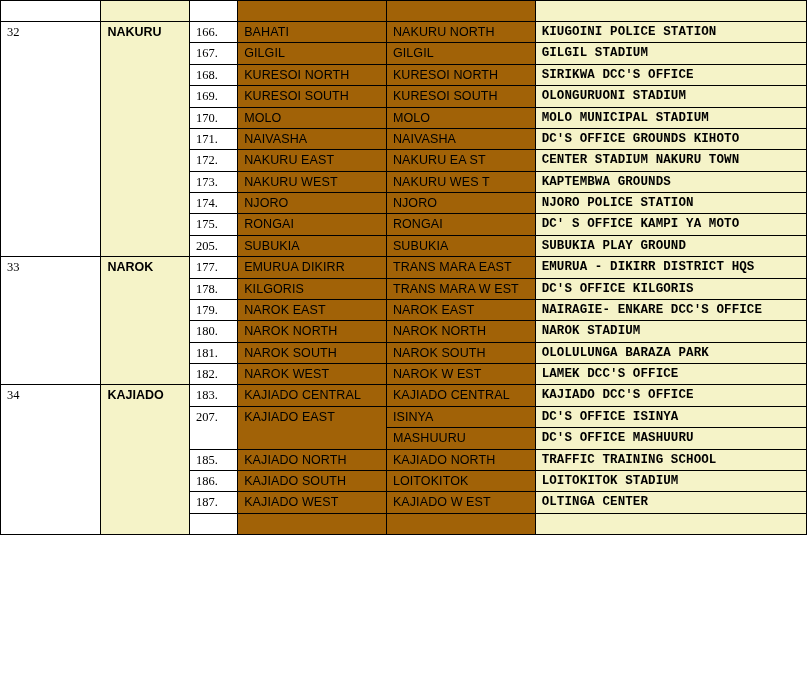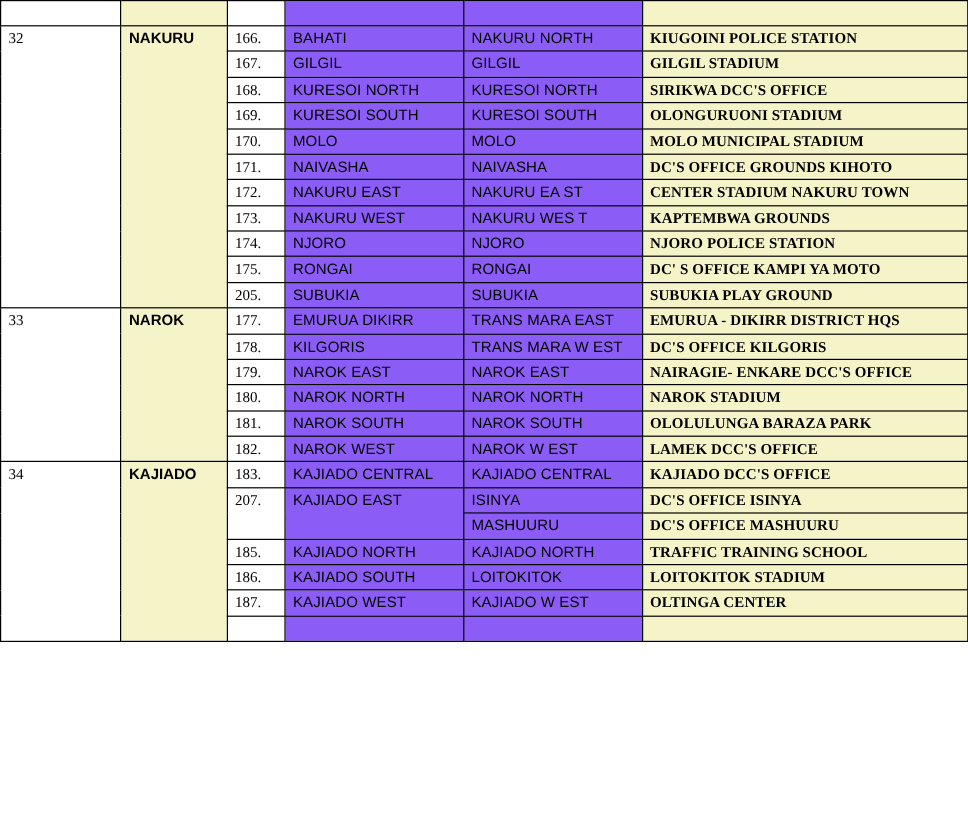--- a/index.html
+++ b/index.html
@@ -60,28 +60,28 @@
     padding-left: 9px;
     margin-left: 28px;
   }
   td.idx {
     background: #ffffff;
     font-family: Liberation Serif, serif;
     font-size: 13px;
     padding-left: 8px;
   }
   td.const, td.ward {
-    background: #8b5cf6;
+    background: #a16207;
     font-family: "Liberation Sans", sans-serif;
     font-size: 12px;
     letter-spacing: 0.1px;
   }
   td.venue {
     background: #f5f3c8;
-    font-family: Liberation Serif, serif;
+    font-family: Liberation Mono, monospace;
     font-weight: bold;
     font-size: 12px;
     color: #6b6410;
     letter-spacing: 0.1px;
   }
   td.tall { height: 42px; }
   .top-strip {
     height: 8px;
   }
   .bottom-strip {

